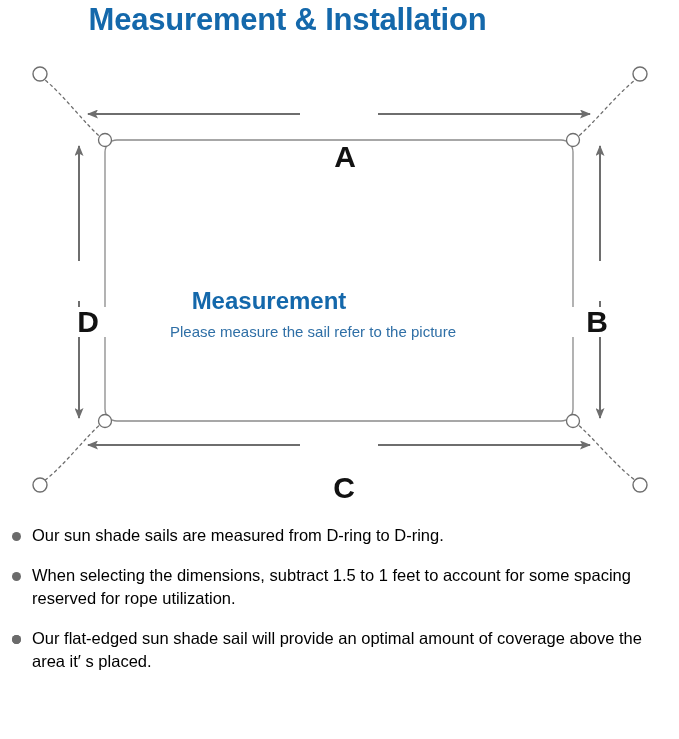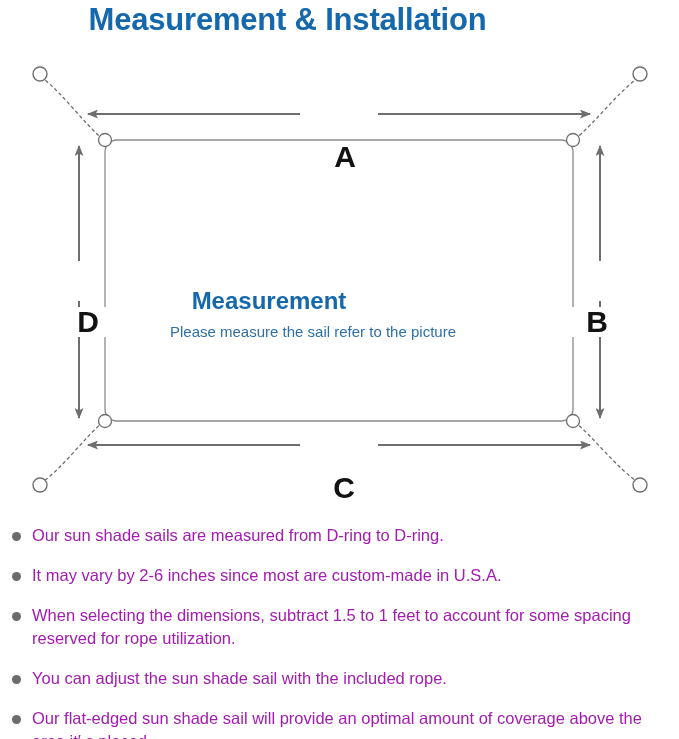--- a/index.html
+++ b/index.html
@@ -87,21 +87,21 @@
     position: absolute;
     left: 0;
     top: 524px;
     width: 679px;
   }
   .note {
     position: relative;
     padding-left: 32px;
     margin-bottom: 17px;
     font-size: 16.5px;
-    color: #a21caf;
+    color: #000000;
     line-height: 23px;
   }
   .note:last-child { margin-bottom: 0; }
   .note .bullet {
     position: absolute;
     left: 12px;
     top: 8px;
     width: 9px;
     height: 9px;
     border-radius: 50%;
@@ -164,27 +164,22 @@
   <div class="center-sub">Please measure the sail refer to the picture</div>
 </div>
 
 <div class="notes">
   <div class="note">
     <span class="bullet"></span>
     <span>Our sun shade sails are measured from D-ring to D-ring.</span>
   </div>
   <div class="note">
     <span class="bullet"></span>
-    <span>It may vary by 2-6 inches since most are custom-made in U.S.A.</span>
-  </div>
-  <div class="note">
-    <span class="bullet"></span>
     <span>When selecting the dimensions, subtract 1.5 to 1 feet to account for some spacing reserved for rope utilization.</span>
   </div>
   <div class="note">
     <span class="bullet"></span>
-    <span>You can adjust the sun shade sail with the included rope.</span>
   </div>
   <div class="note">
     <span class="bullet"></span>
     <span>Our flat-edged sun shade sail will provide an optimal amount of coverage above the area it′ s placed.</span>
   </div>
 </div>
 
 </body></html>

